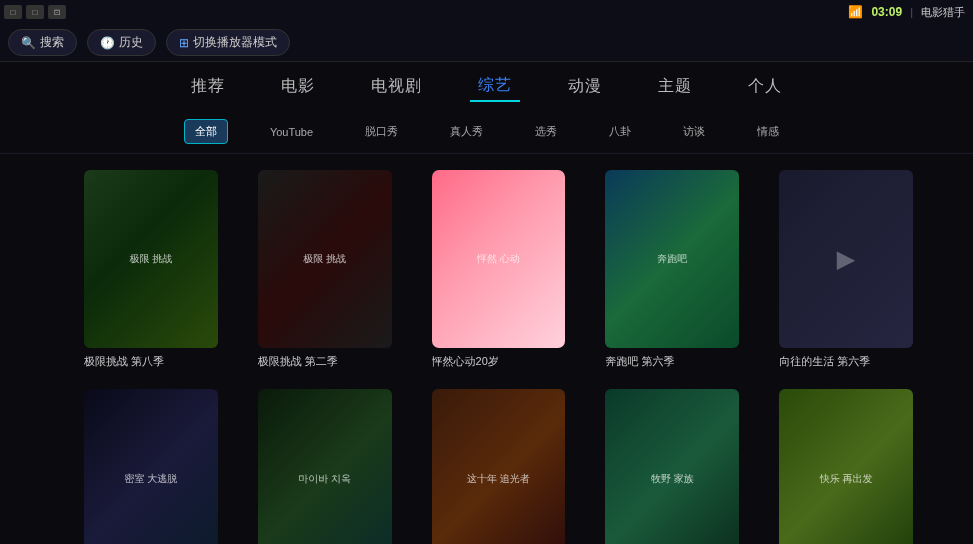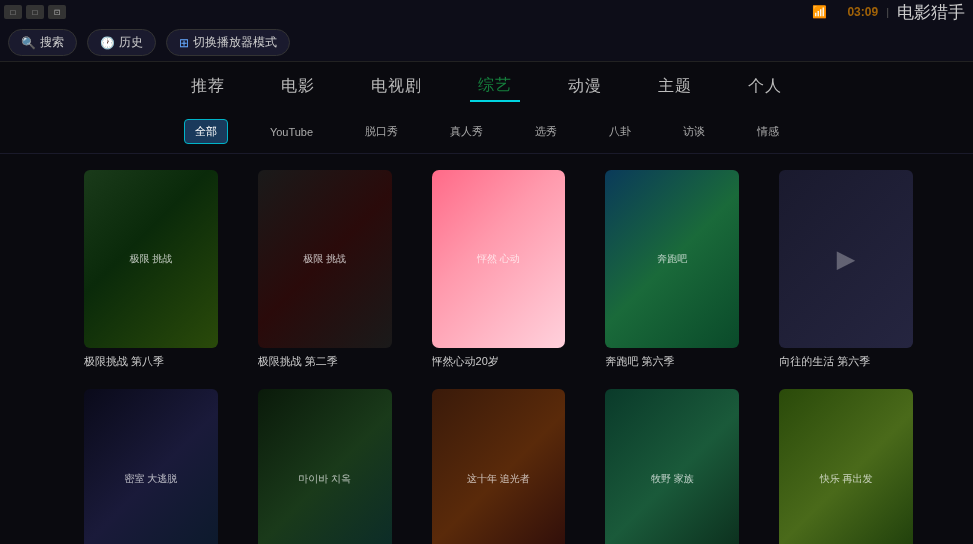--- a/index.html
+++ b/index.html
@@ -44,22 +44,22 @@
       align-items: center;
       justify-content: center;
       font-size: 8px;
       color: #aaa;
     }
     .status-right {
       display: flex;
       align-items: center;
       gap: 8px;
     }
-    .status-time { font-size: 12px; font-weight: bold; color: #a16207; margin-left: 12px; }
-    .status-appname { font-size: 17px; color: #ccc; text-align: right; }
+    .status-time { font-size: 12px; font-weight: bold; color: #bef264; }
+    .status-appname { font-size: 11px; color: #ccc; text-align: right; }
 
     
     .nav-bar {
       position: absolute;
       top: 24px;
       left: 0;
       right: 0;
       height: 38px;
       background: #0d0d18;
       display: flex;
@@ -96,21 +96,21 @@
       background: #0a0a0f;
     }
     .main-tab {
       font-size: 16px;
       color: #bbb;
       cursor: pointer;
       padding: 4px 8px;
       letter-spacing: 1px;
     }
     .main-tab.active {
-      color: #15803d;
+      color: #3b82f6;
       border-bottom: 2px solid #00d4e0;
     }
 
     
     .sub-tabs {
       position: absolute;
       top: 110px;
       left: 0;
       right: 0;
       height: 44px;

